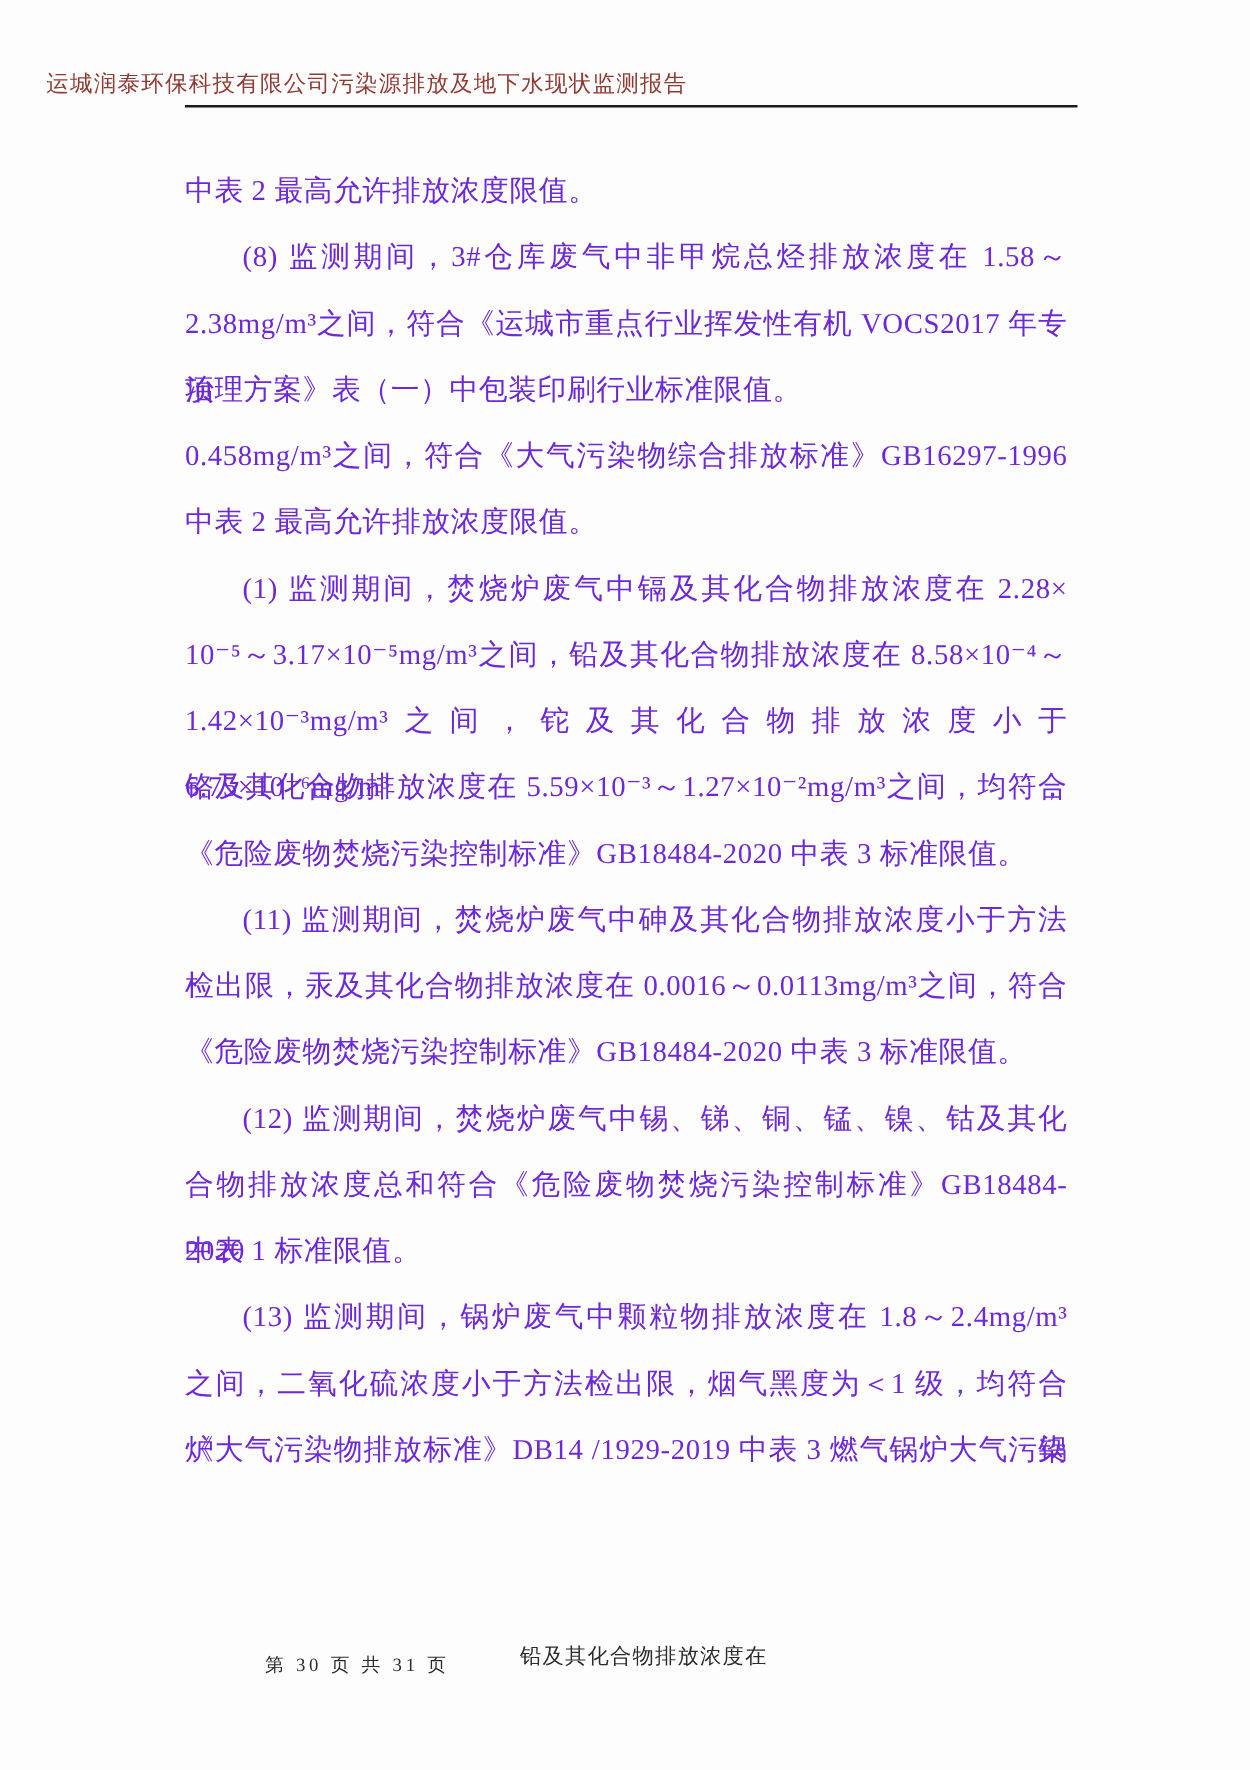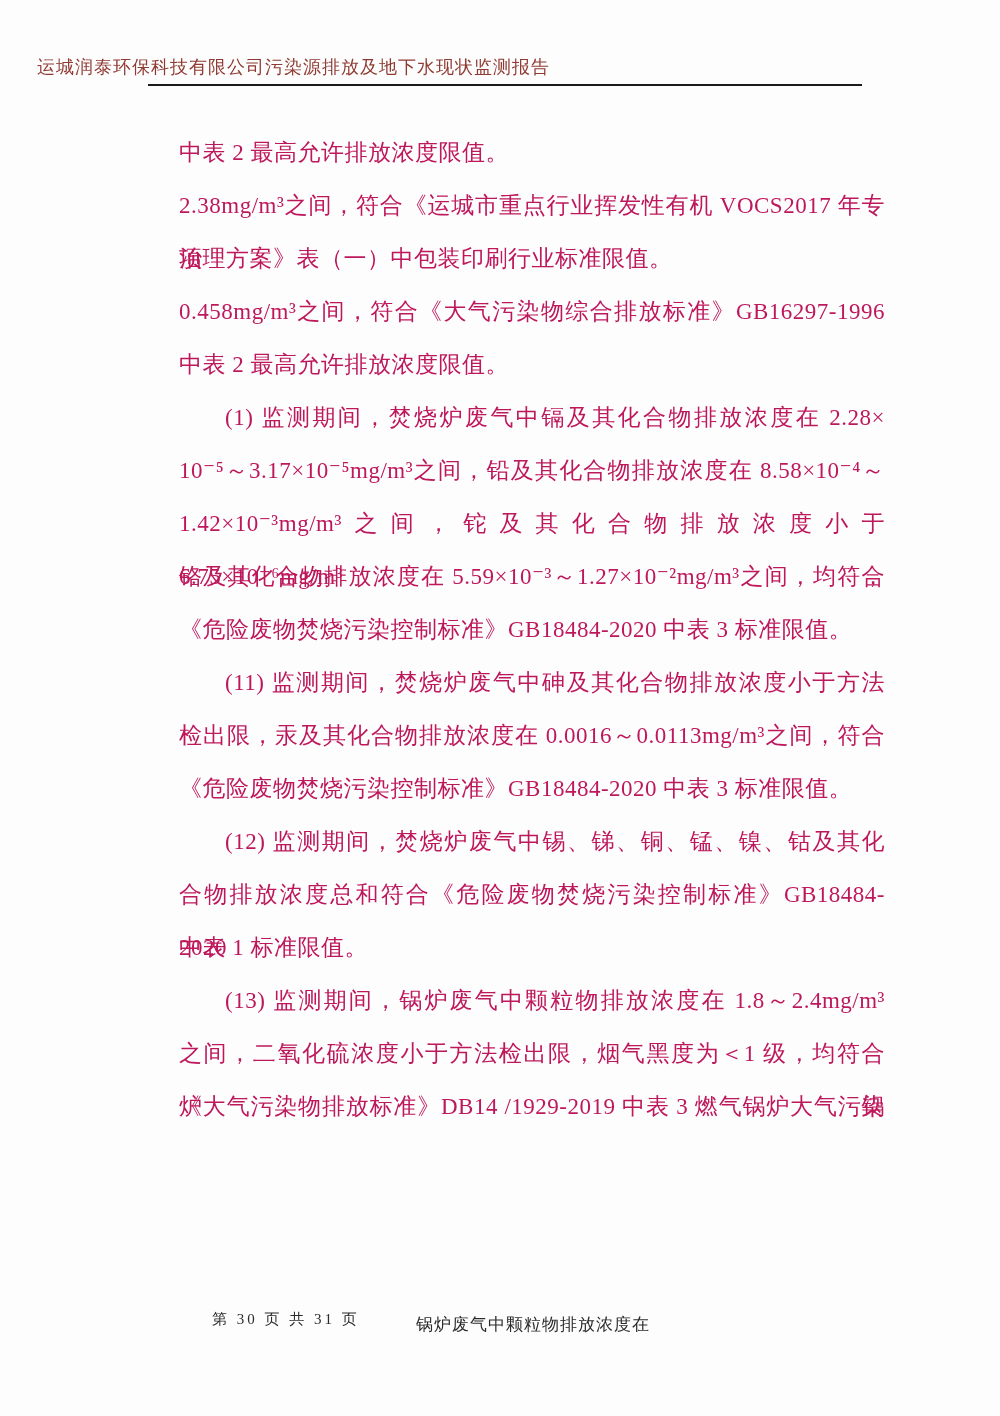--- a/index.html
+++ b/index.html
@@ -60,43 +60,44 @@
     position: absolute;
     top: 1302px;
     left: 0;
     width: 1000px;
     height: 40px;
     color: #2b2b2b;
   }
   .page-number {
     position: absolute;
     left: 212px;
-    top: 8px;
+    top: 21px;
     font-size: 15px;
     letter-spacing: 3px;
   }
   .footer-company {
     position: absolute;
     left: 416px;
     top: 11px;
     font-size: 17px;
     letter-spacing: 1px;
   }
 </style>
 </head>
 <body>
 
 <div class="page">
 
   <div class="report-header" style="color: rgb(143, 58, 50);">运城润泰环保科技有限公司污染源排放及地下水现状监测报告</div>
 
   <div class="header-rule" style="border-top-color: rgb(27, 27, 27);"></div>
 
-  <div class="document-body" style="color: #be185d; margin-left: 31px;">
+  <div class="document-body" style="color: #6d28d9;">
       <div class="line">中表 2 最高允许排放浓度限值。</div>
+      <div class="line indent j">(8)  监测期间，3#仓库废气中非甲烷总烃排放浓度在 1.58～</div>
       <div class="line j">2.38mg/m³之间，符合《运城市重点行业挥发性有机 VOCS2017 年专项</div>
       <div class="line">治理方案》表（一）中包装印刷行业标准限值。</div>
       <div class="line j">0.458mg/m³之间，符合《大气污染物综合排放标准》GB16297-1996</div>
       <div class="line">中表 2 最高允许排放浓度限值。</div>
       <div class="line indent j">(1) 监测期间，焚烧炉废气中镉及其化合物排放浓度在 2.28×</div>
       <div class="line j">10⁻⁵～3.17×10⁻⁵mg/m³之间，铅及其化合物排放浓度在 8.58×10⁻⁴～</div>
       <div class="line j">1.42×10⁻³mg/m³之间，铊及其化合物排放浓度小于 6.75×10⁻⁶mg/m³，</div>
       <div class="line j">铬及其化合物排放浓度在 5.59×10⁻³～1.27×10⁻²mg/m³之间，均符合</div>
       <div class="line">《危险废物焚烧污染控制标准》GB18484-2020 中表 3 标准限值。</div>
       <div class="line indent j">(11) 监测期间，焚烧炉废气中砷及其化合物排放浓度小于方法</div>
@@ -105,16 +106,16 @@
       <div class="line indent j">(12) 监测期间，焚烧炉废气中锡、锑、铜、锰、镍、钴及其化</div>
       <div class="line j">合物排放浓度总和符合《危险废物焚烧污染控制标准》GB18484-2020</div>
       <div class="line">中表 1 标准限值。</div>
       <div class="line indent j">(13) 监测期间，锅炉废气中颗粒物排放浓度在 1.8～2.4mg/m³</div>
       <div class="line j">之间，二氧化硫浓度小于方法检出限，烟气黑度为＜1 级，均符合《锅</div>
       <div class="line j">炉大气污染物排放标准》DB14 /1929-2019 中表 3 燃气锅炉大气污染</div>
     </div>
 
   <div class="page-footer">
     <span class="page-number">第 30 页 共 31 页</span>
-    <span class="footer-company">锅炉废气中颗粒物排放浓度在</span>
+    <span class="footer-company">铅及其化合物排放浓度在</span>
   </div>
 
 </div>
 
 </body></html>

